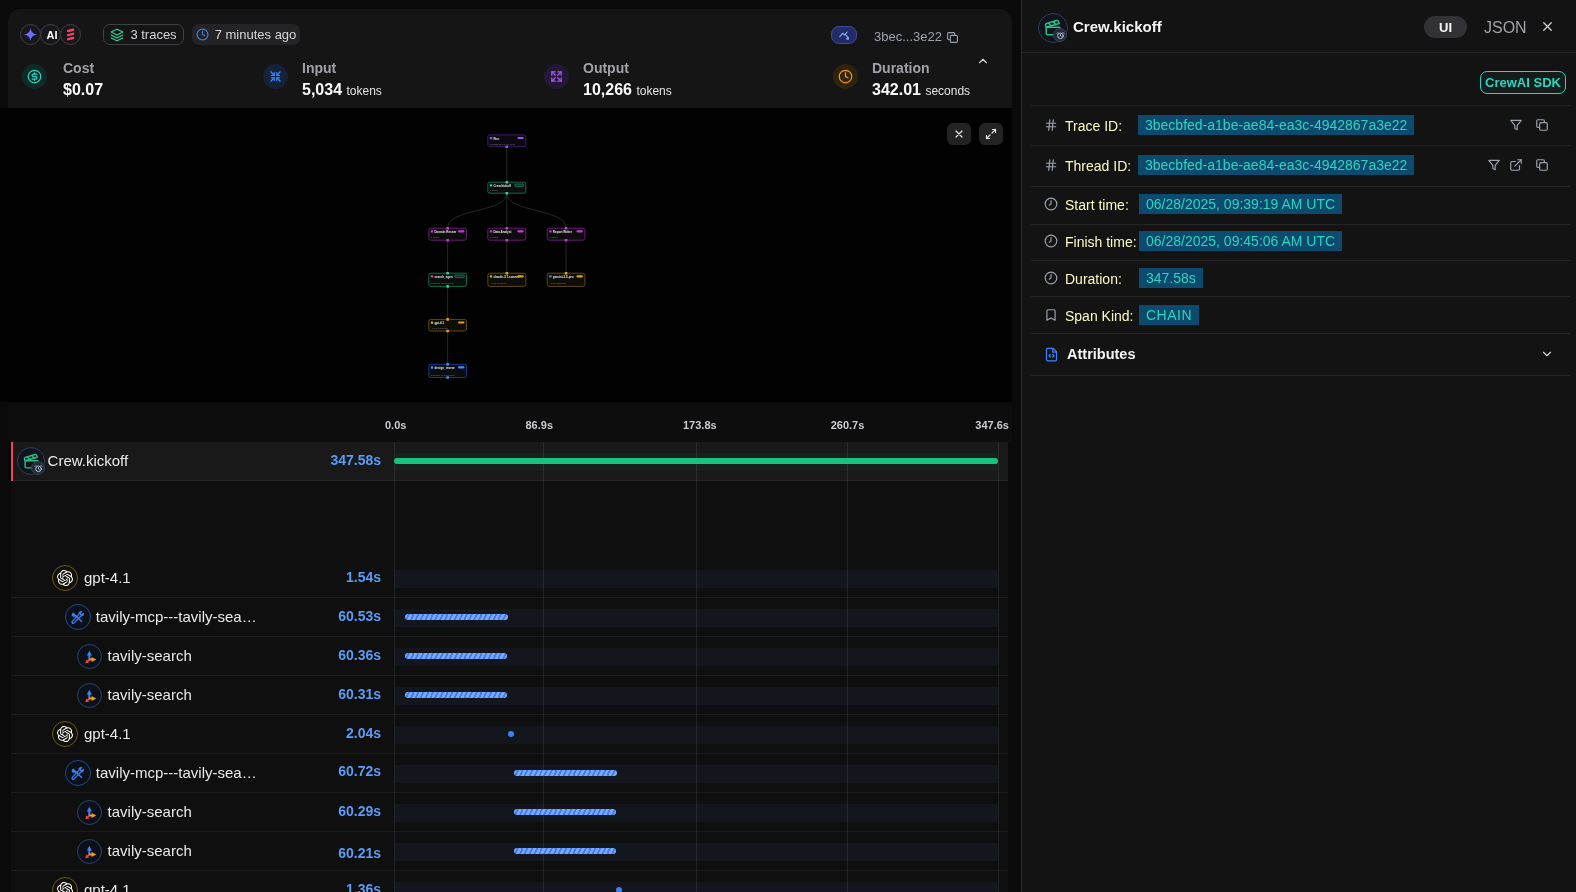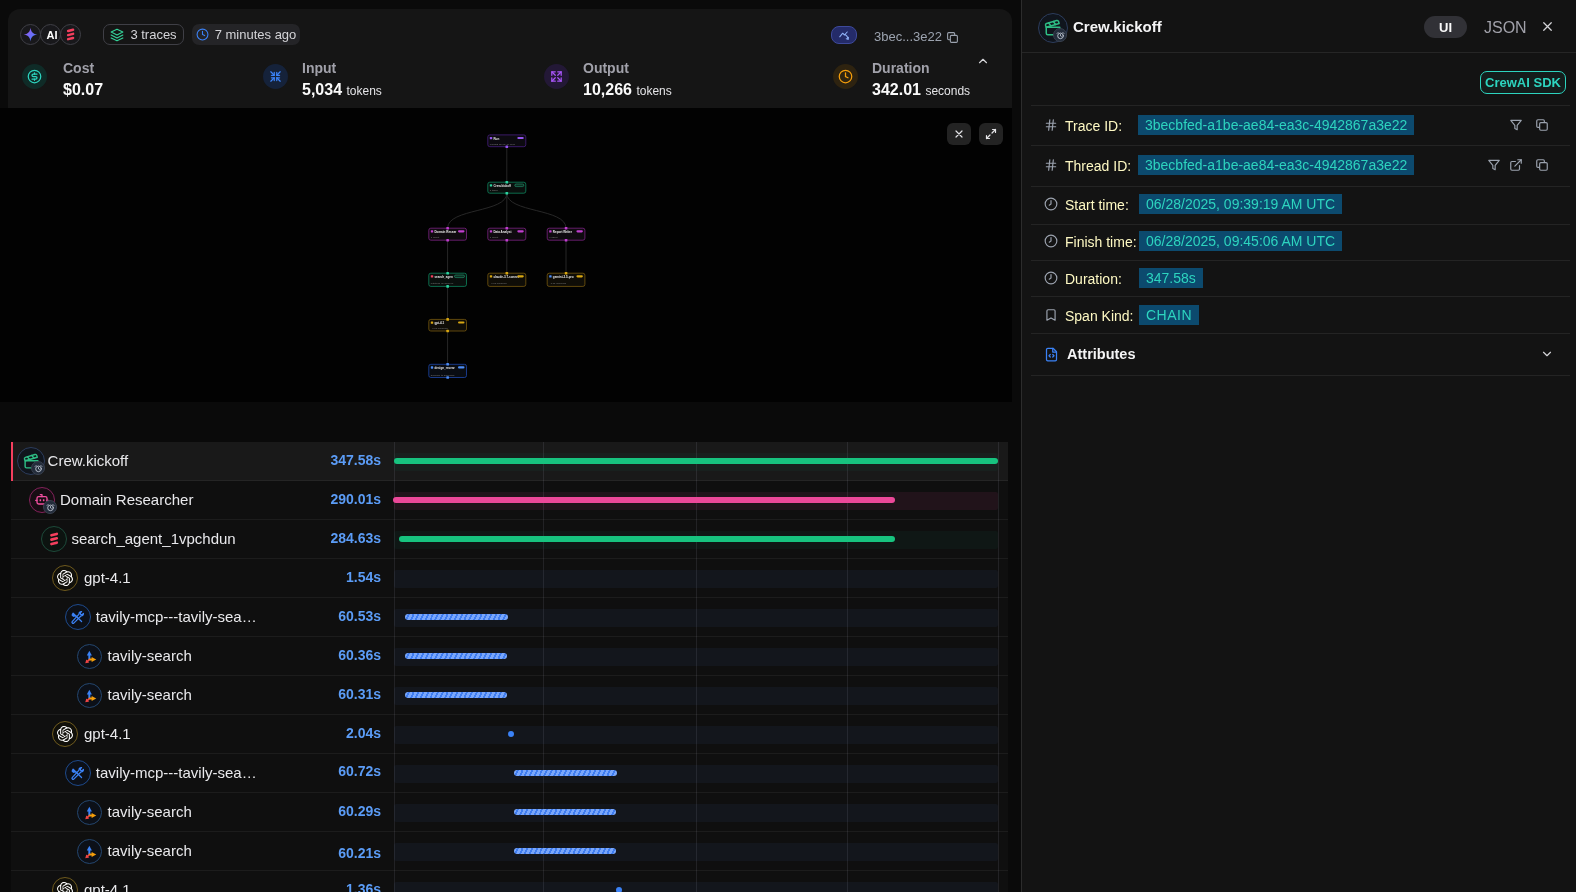--- a/index.html
+++ b/index.html
@@ -238,20 +238,27 @@
     </div>
     <div class="gbtn" style="left:979px;top:15px">
       <svg width="12" height="12" viewBox="0 0 24 24" fill="none" stroke="#e4e4e7" stroke-width="2.4" stroke-linecap="round" stroke-linejoin="round">
           <path d="M15 3h6v6"></path>
           <path d="m21 3-7 7"></path>
           <path d="m3 21 7-7"></path>
           <path d="M9 21H3v-6"></path>
         </svg>
     </div>
   </div>
+  <div class="abs" id="tlhead">
+    <div class="tick" style="left:377px">0.0s</div>
+    <div class="tick" style="left:517.5px">86.9s</div>
+    <div class="tick" style="left:675px">173.8s</div>
+    <div class="tick" style="left:822.7px">260.7s</div>
+    <div class="tick" style="left:967.3px">347.6s</div>
+  </div>
   <div class="abs" id="rows">
 <svg width="0" height="0" style="position:absolute">
         <defs>
 <g id="i-clap" fill="none" stroke="#2ebd85" stroke-width="2" stroke-linecap="round" stroke-linejoin="round">
             <path d="M20.2 6 3 11l-.9-2.4c-.3-1.1.3-2.2 1.3-2.5l13.5-4c1.1-.3 2.2.3 2.5 1.3Z"></path>
             <path d="m6.2 5.3 3.1 3.9"></path>
             <path d="m12.4 3.4 3.1 4"></path>
             <path d="M3 11h18v8a2 2 0 0 1-2 2H5a2 2 0 0 1-2-2Z"></path>
           </g>
 <g id="i-bot" fill="none" stroke="#f24fa0" stroke-width="2" stroke-linecap="round" stroke-linejoin="round">
@@ -307,48 +314,21 @@
           <svg width="9" height="9" viewBox="0 0 24 24">
             <use href="#i-clocksub"></use>
           </svg>
         </div>
       <div class="rname" style="left:36.6px;top:9.5px">Crew.kickoff</div>
       <div class="rdur" style="top:9.5px">347.58s</div>
       <div class="stripe" style="left:382.7px;top:10.5px;width:604px;background:rgba(16,185,129,0.05)"></div>
       <div class="bar" style="left:382.7px;top:15.5px;width:604px;background:#17c37f"></div>
     </div>
 
-    <div class="row" style="top:39px;height:39px">
-      <div class="ricon" style="left:18.4px;top:6px;width:26px;height:26px;border:1px solid #83225b;background:#170d13">
-          <svg width="16" height="16" viewBox="0 0 24 24">
-            <use href="#i-bot"></use>
-          </svg>
-        </div>
-      <div class="subbadge" style="left:32px;top:19px">
-          <svg width="9" height="9" viewBox="0 0 24 24">
-            <use href="#i-clocksub"></use>
-          </svg>
-        </div>
-      <div class="rname" style="left:49px;top:9.5px">Domain Researcher</div>
-      <div class="rdur" style="top:9.5px">290.01s</div>
-      <div class="stripe" style="left:382.7px;top:10.5px;width:604px;background:rgba(236,72,153,0.085)"></div>
-      <div class="bar" style="left:382.4px;top:15.5px;width:502px;background:#ec4899"></div>
-    </div>
-
-    <div class="row" style="top:78px;height:39px">
-      <div class="ricon" style="left:30.3px;top:6px;width:26px;height:26px;border:1px solid #1d4a3a;background:#0c1310">
-          <svg width="14" height="14" viewBox="0 0 24 24">
-            <use href="#i-stripes"></use>
-          </svg>
-        </div>
-      <div class="rname" style="left:60.4px;top:9.5px">search_agent_1vpchdun</div>
-      <div class="rdur" style="top:9.5px">284.63s</div>
-      <div class="stripe" style="left:382.7px;top:10.5px;width:604px;background:rgba(16,185,129,0.05)"></div>
-      <div class="bar" style="left:387.7px;top:15.5px;width:496px;background:#17c37f"></div>
-    </div>
+
 
     <div class="row" style="top:117px;height:39px">
       <div class="ricon" style="left:41.1px;top:6px;width:26px;height:26px;border:1px solid #6e5a1e;background:#11100a">
           <svg width="16" height="16" viewBox="0 0 24 24">
             <use href="#i-oai"></use>
           </svg>
         </div>
       <div class="rname" style="left:73px;top:9.5px">gpt-4.1</div>
       <div class="rdur" style="top:9.5px">1.54s</div>
       <div class="stripe" style="left:382.7px;top:10.5px;width:604px;background:rgba(93,140,246,0.06)"></div>

